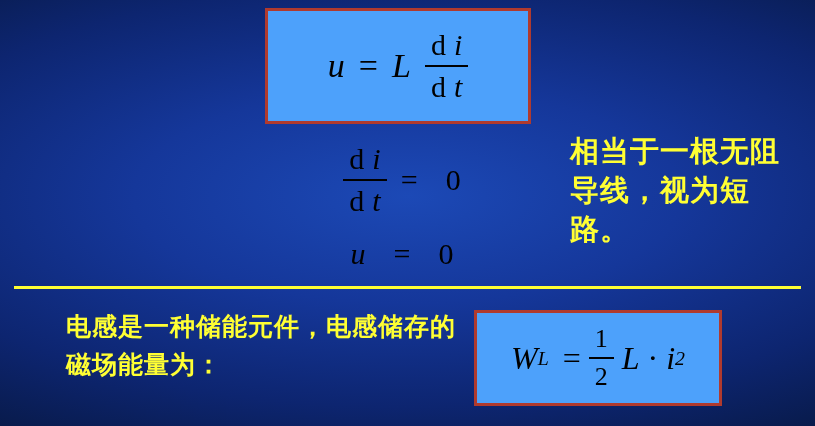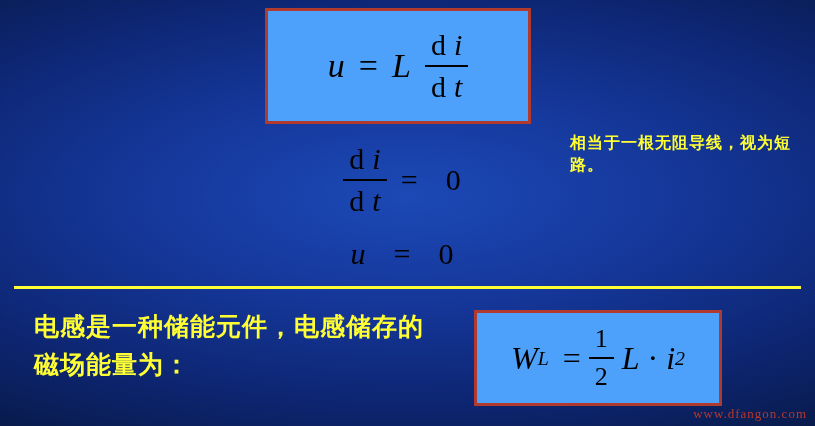--- a/index.html
+++ b/index.html
@@ -95,21 +95,21 @@
   }
   
   #right-text {
     position: absolute;
     left: 570px;
     top: 132px;
     width: 230px;
     color: #ffff33;
     font-family: "Liberation Sans", sans-serif;
     font-weight: bold;
-    font-size: 16px;
+    font-size: 29px;
     line-height: 1.35;
     letter-spacing: 1px;
   }
   
   #mid-eq1 {
     position: absolute;
     left: 272px;
     top: 142px;
     width: 260px;
     height: 76px;
@@ -132,21 +132,21 @@
     left: 14px;
     top: 286px;
     width: 787px;
     height: 3px;
     background: #ffff33;
   }
 
   
   #bottom-text {
     position: absolute;
-    left: 34px;
+    left: 66px;
     top: 308px;
     width: 400px;
     color: #ffff33;
     font-family: "Liberation Sans", sans-serif;
     font-weight: bold;
     font-size: 25px;
     line-height: 1.5;
     letter-spacing: 1px;
   }
   
@@ -272,15 +272,14 @@
       <span class="sp-sm"></span>
       <span class="ital">L</span>
       <span class="sp-sm"></span>
       <span>·</span>
       <span class="sp-sm"></span>
       <span class="ital">i</span>
         <span class="sup">2</span>
     </div>
   </div>
 
-  <div id="watermark">www.dfangon.com</div>
 
 </div>
 
 </body></html>

